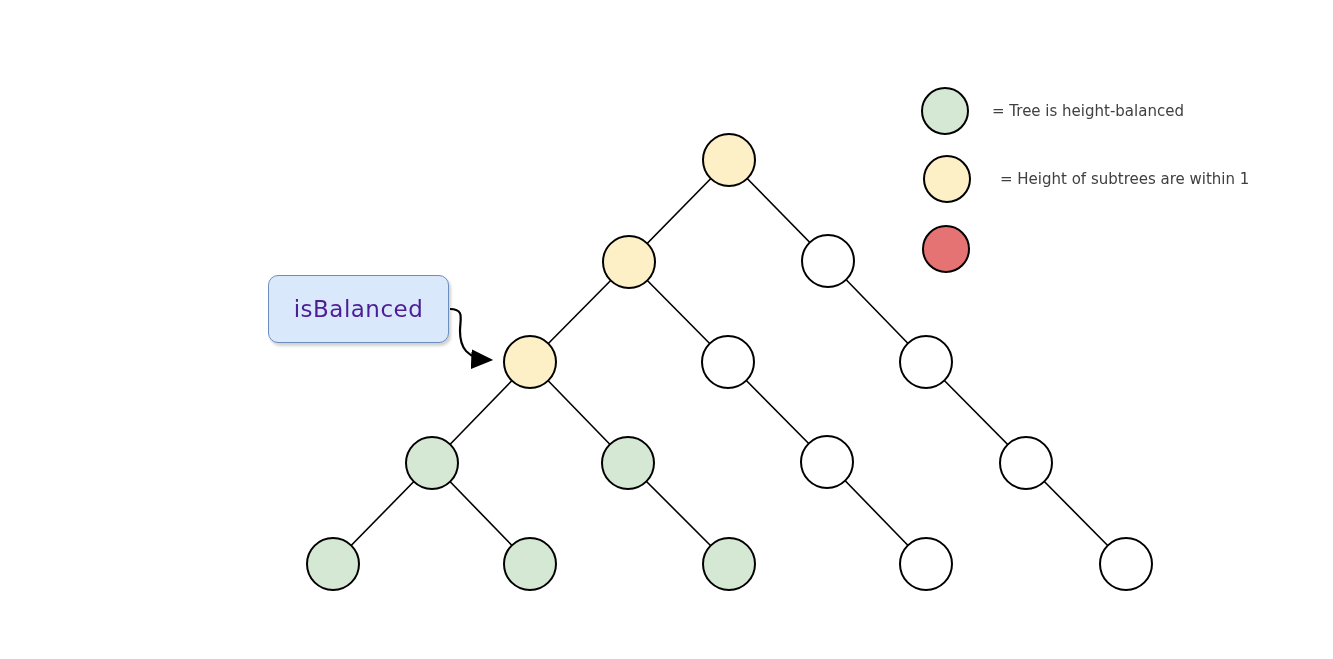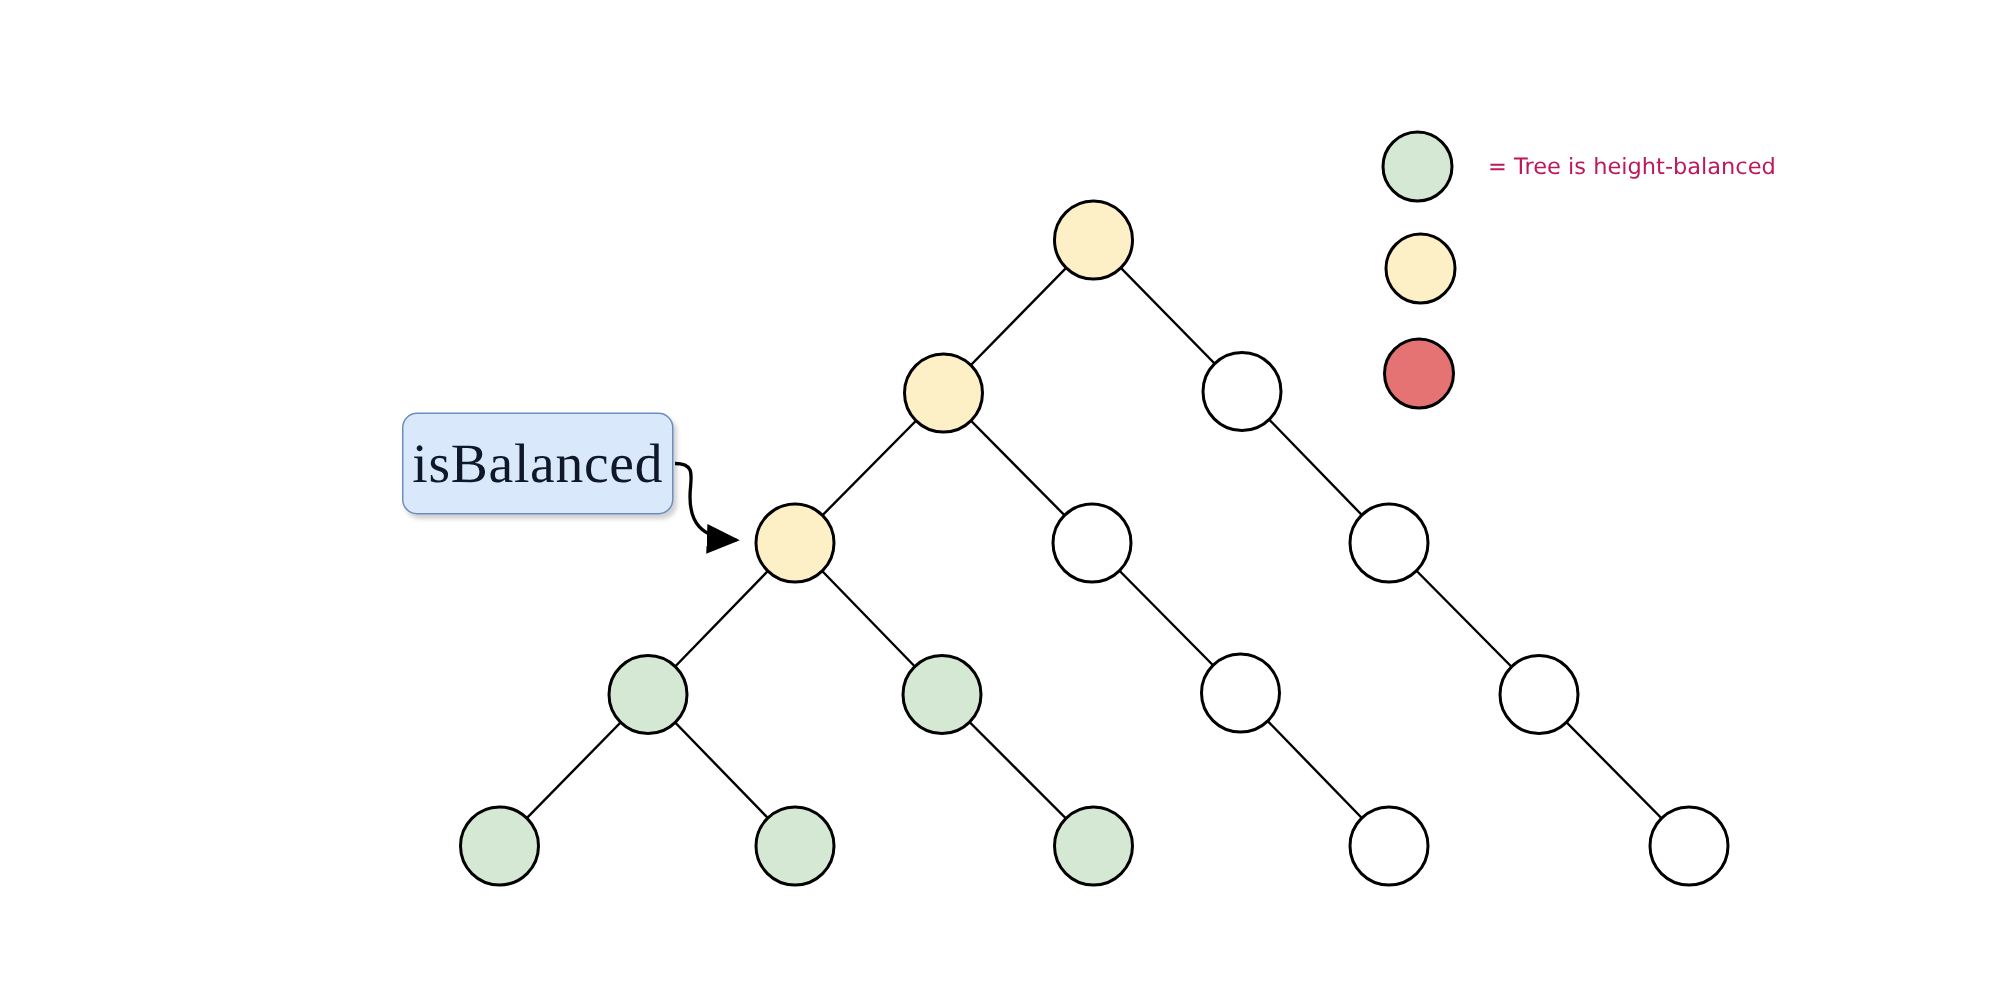--- a/index.html
+++ b/index.html
@@ -31,25 +31,24 @@
     background: #dae8fc;
     border: 1px solid #6c8ebf;
     border-radius: 10px;
     box-shadow: 2px 3px 3px rgba(0,0,0,0.18);
     display: flex;
     align-items: center;
     justify-content: center;
     box-sizing: border-box;
   }
   .label-box span {
-    font-size: 37px;
-    color: #0f172a;
+    font-size: 23px;
+    color: #4c1d95;
     letter-spacing: 0.5px;
     white-space: nowrap;
-    font-family: Liberation Serif, serif;
   }
   .legend {
     position: absolute;
     left: 0;
     top: 0;
   }
   .legend-row {
     position: absolute;
     display: flex;
     align-items: center;
@@ -61,21 +60,21 @@
   .swatch {
     width: 44px;
     height: 44px;
     border: 2px solid #000000;
     border-radius: 50%;
     flex: 0 0 auto;
   }
   .legend-text {
     margin-left: 23px;
     font-size: 15px;
-    color: #be185d;
+    color: #404040;
     white-space: nowrap;
   }
   .legend-row.row-1 .legend-text { margin-left: 29px; }
   .legend-text b { font-weight: 700; }
 </style>
 </head>
 <body>
 
 <div class="canvas">
 
@@ -125,19 +124,20 @@
     <span>isBalanced</span>
   </div>
 
   <div class="legend">
     <div class="legend-row row-0">
       <span class="swatch" style="background-color: rgb(213, 232, 212);"></span>
       <span class="legend-text">= Tree is height-balanced</span>
     </div>
     <div class="legend-row row-1">
       <span class="swatch" style="background-color: rgb(253, 240, 199);"></span>
+      <span class="legend-text">= Height of subtrees are within 1</span>
     </div>
     <div class="legend-row row-2">
       <span class="swatch" style="background-color: rgb(229, 115, 115);"></span>
     </div>
   </div>
 
 </div>
 
 </body></html>

